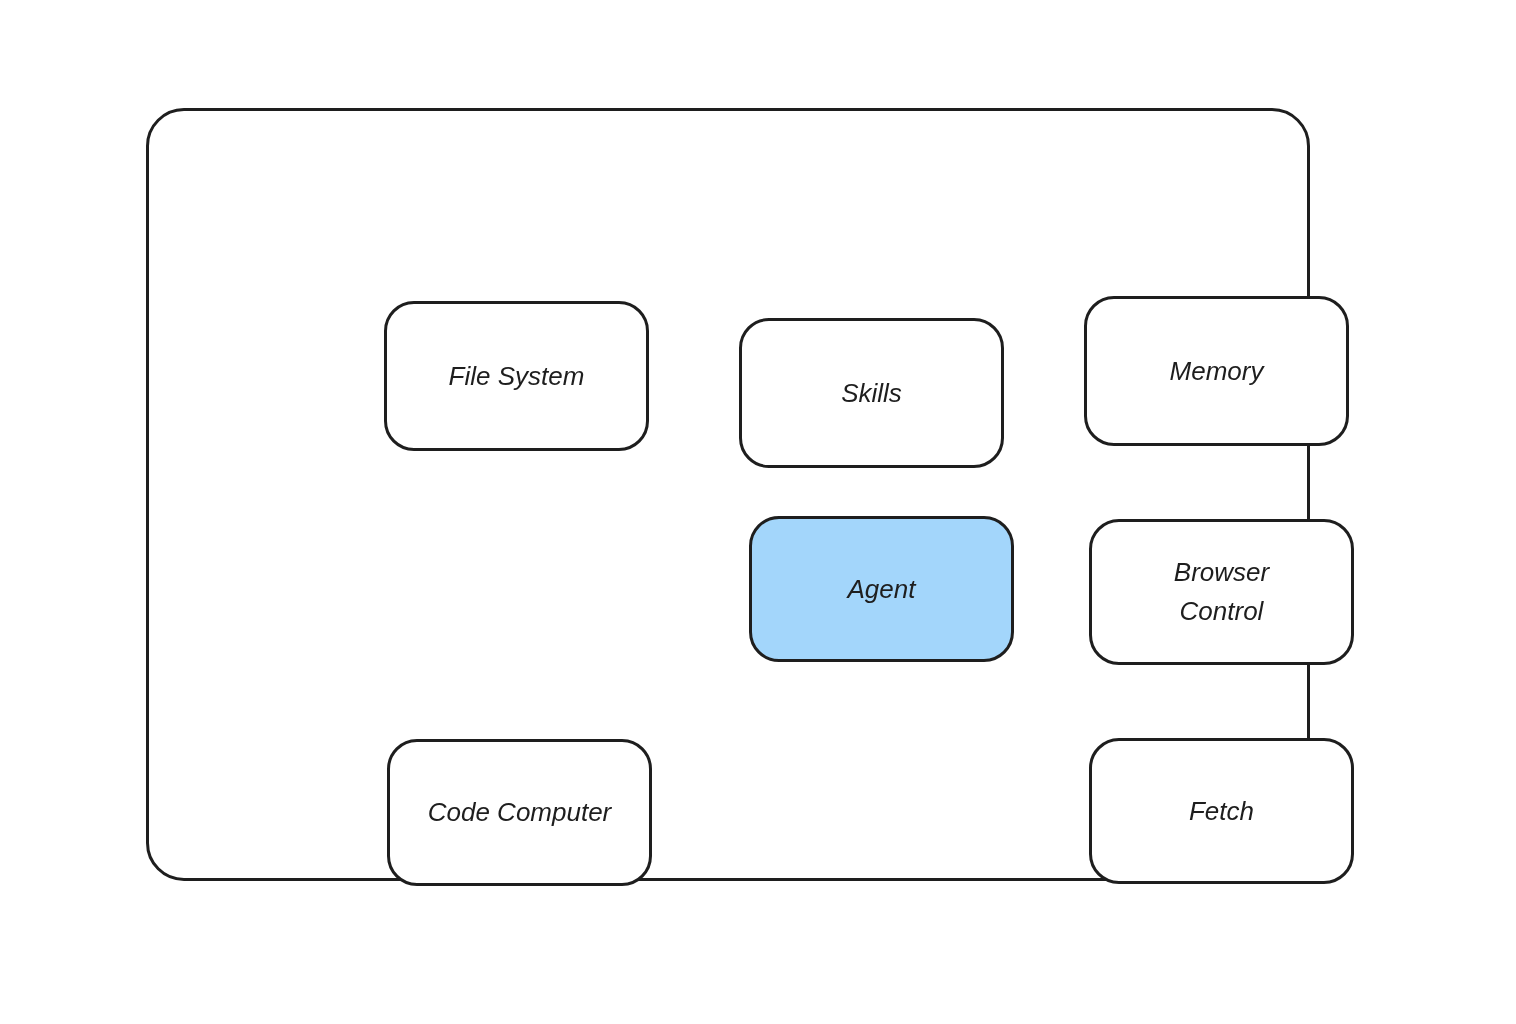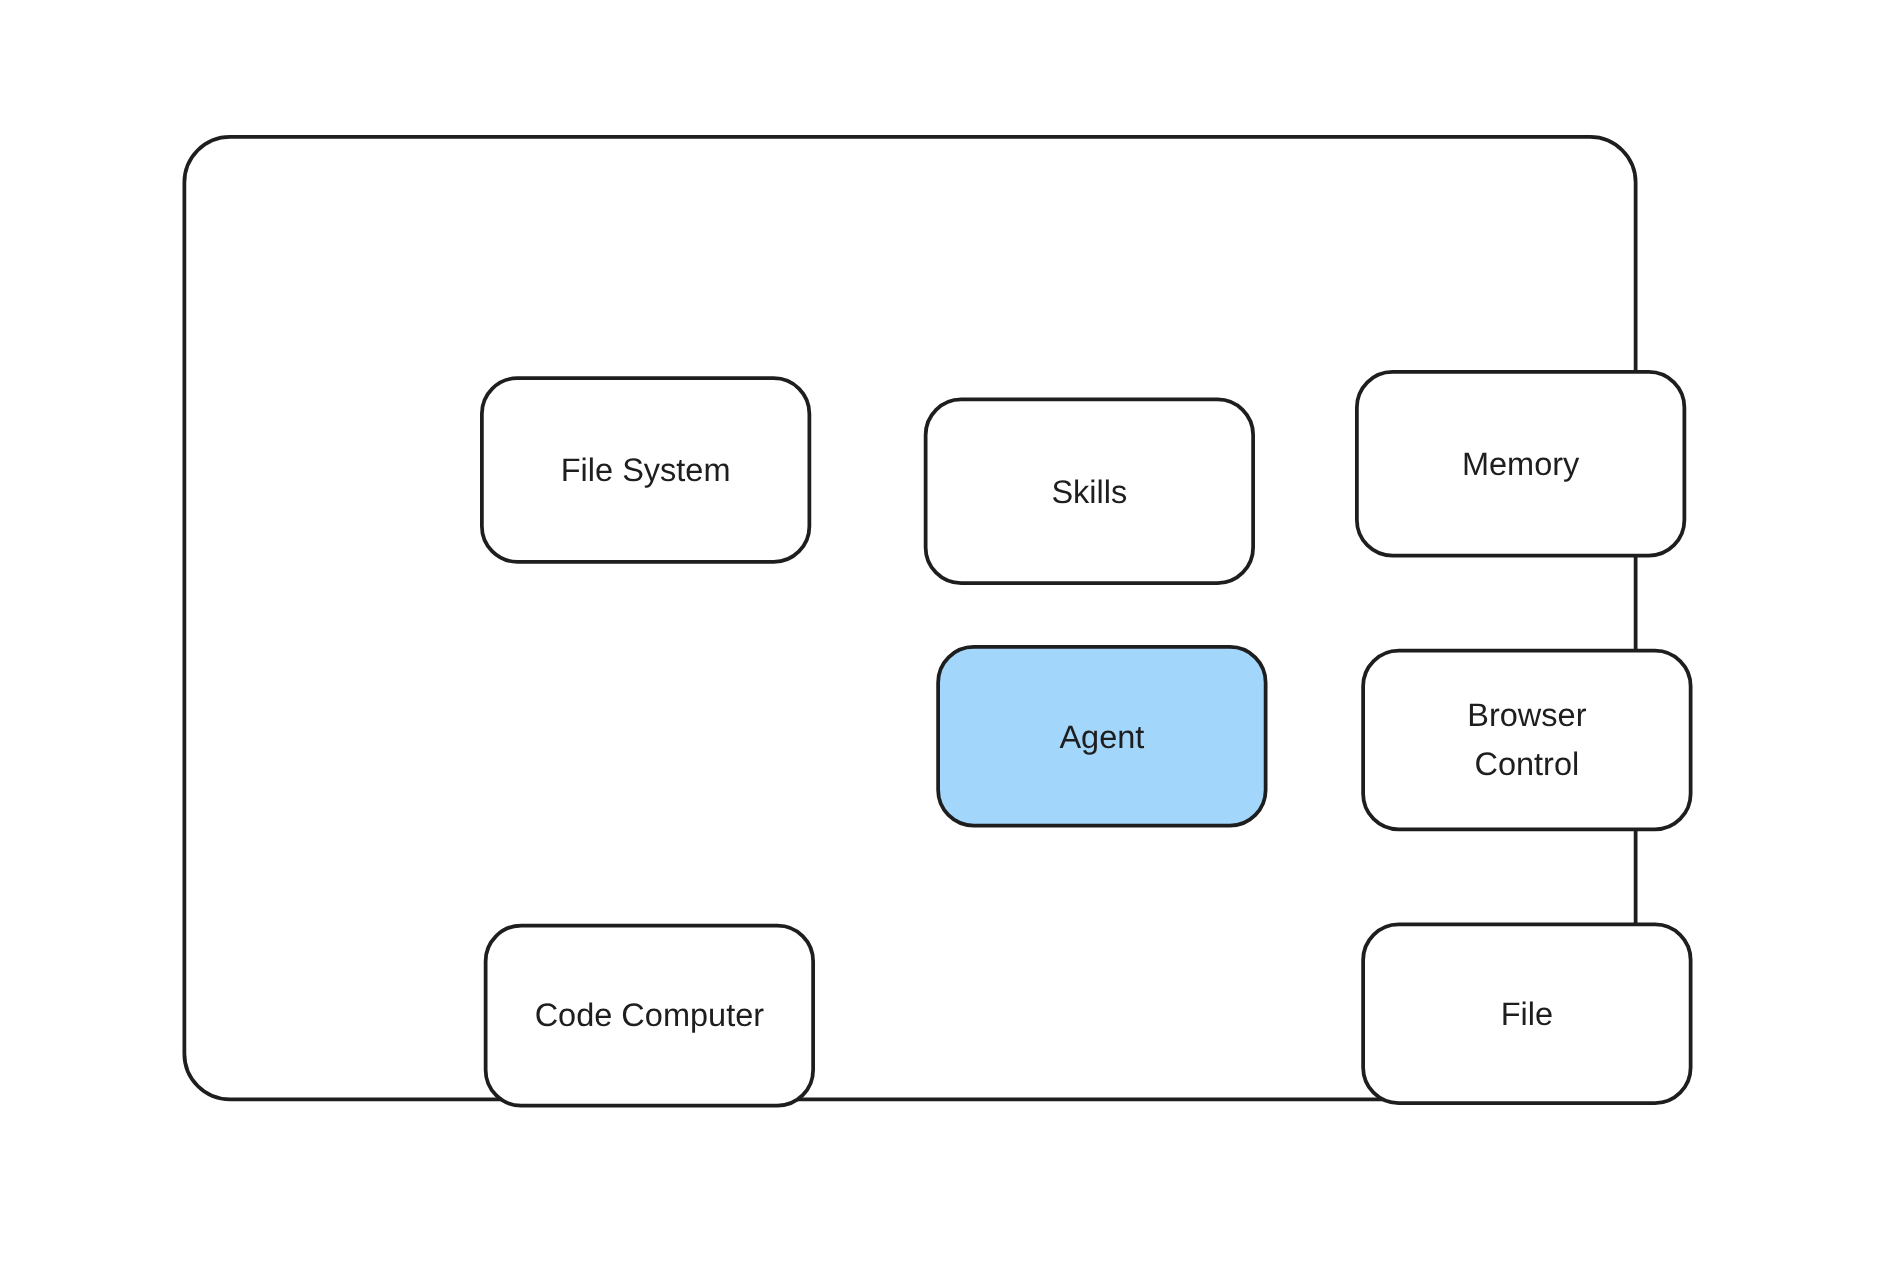--- a/index.html
+++ b/index.html
@@ -12,21 +12,21 @@
   * { margin: 0; padding: 0; box-sizing: border-box; }
   html, body {
     width: 1516px; height: 1024px;
     background: var(--background);
     font-family: "Liberation Sans", "DejaVu Sans", sans-serif;
     color: var(--text);
     overflow: hidden;
   }
   .canvas {
     position: relative;
-    width: 1516px; height: 1024px;
+    width: 1516px; height: 1024px; font-style: italic;
   }
   .harness {
     position: absolute;
     left: 146px; top: 108px;
     width: 1164px; height: 773px;
     border: 3px solid var(--node-border);
     border-radius: 38px;
     background: var(--node-fill);
   }
   .node {
@@ -96,19 +96,19 @@
     <div class="node b6">
       <span>Browser Control</span>
     </div>
 
     <div class="node b7">
       <span>Code Computer</span>
     </div>
 
 
     <div class="node b9">
-      <span>File</span>
+      <span>Fetch</span>
     </div>
 
   </div>
 
 
 </div>
 
 </body></html>

